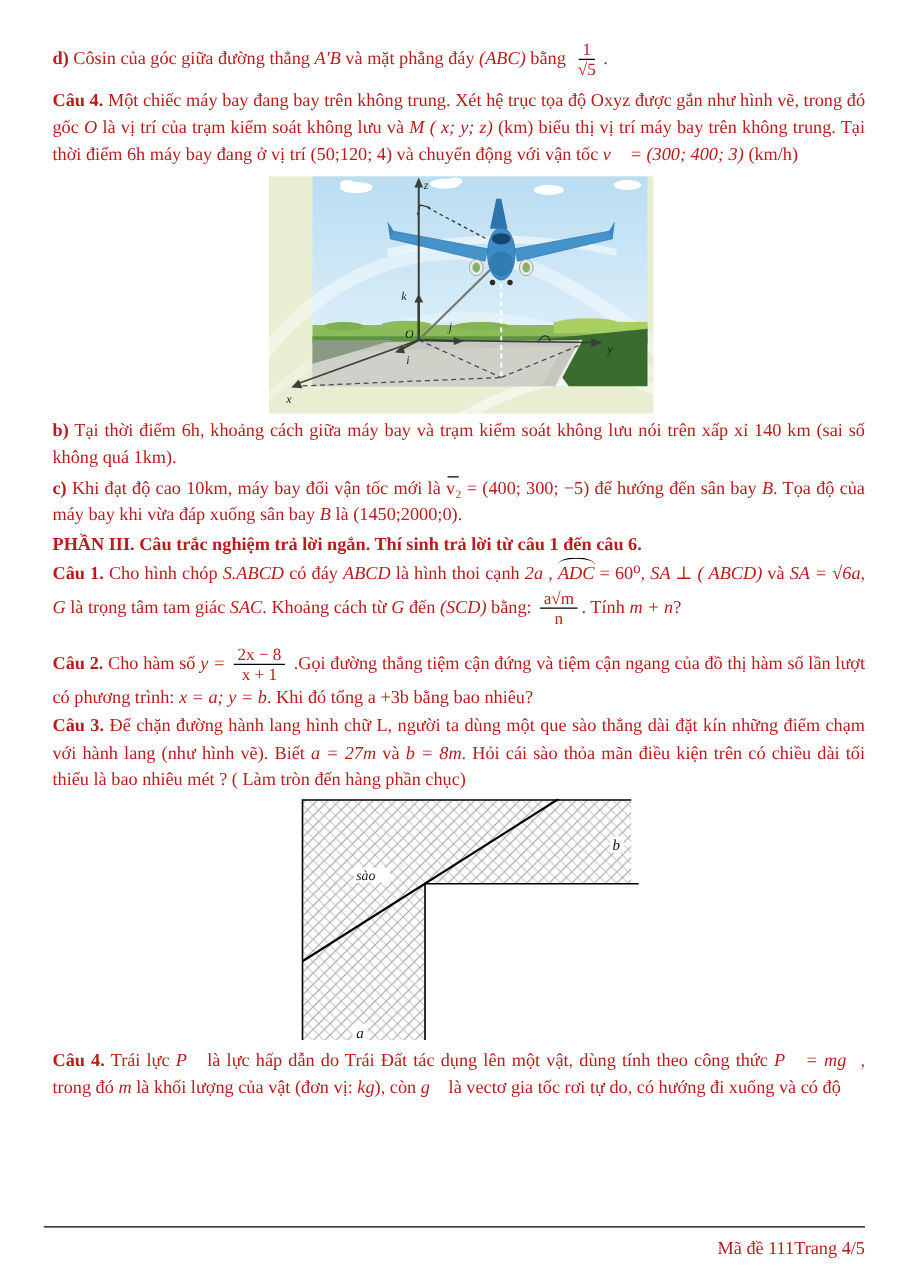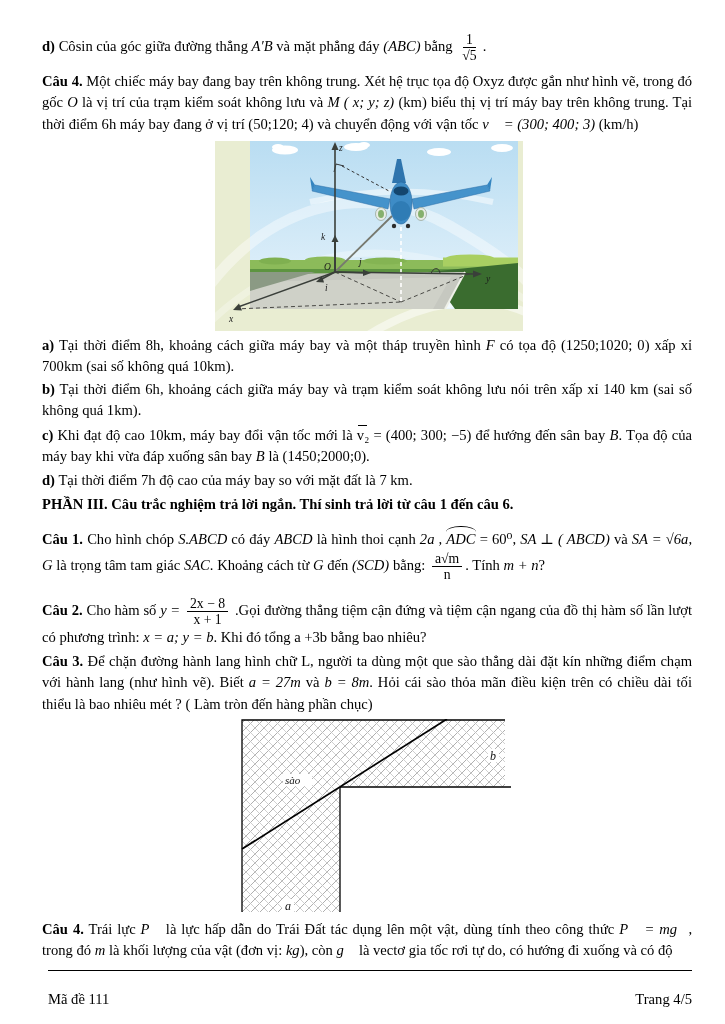--- a/index.html
+++ b/index.html
@@ -1,40 +1,40 @@
 <!DOCTYPE html>
 <html><head>
 <meta charset="utf-8">
 <style>
   html,body{margin:0;padding:0;background:#888;}
   .page{position:relative;width:725px;height:1024px;background:#ffffff;
-        font-family:"Liberation Serif","DejaVu Serif",serif;color:#000000;
+        font-family:"Liberation Serif","DejaVu Serif",serif;color:#b91c1c;
         font-size:14.6px;line-height:21.6px;overflow:hidden;margin:0 auto;}
   .content{padding:32px 33px 0 42px;}
   p.para{margin:0 0 1px 0;text-align:justify;}
   .lbl{font-weight:bold;}
   .it{font-style:italic;}
   .bold{font-weight:bold;}
   .frac{display:inline-flex;flex-direction:column;align-items:center;
         vertical-align:middle;line-height:1.12;font-size:0.94em;margin:0 3px;
         }
   .frac.rm{font-style:normal;}
   .frac .num{padding:0 3px;border-bottom:1.2px solid #000;}
   .frac .den{padding:0 3px;}
   .vbar{position:relative;display:inline-block;}
   .vbar::after{content:"";position:absolute;left:1px;right:2px;top:0;
         border-top:1px solid #000;}
   .overarc{position:relative;display:inline-block;font-style:italic;}
   .overarc::before{content:"";position:absolute;left:0;right:0;top:-3px;height:5px;
         border-top:1.2px solid #000;border-radius:50% 50% 0 0/100% 100% 0 0;}
   .figwrap1{margin:5px 0 4px 173px;width:308px;height:190px;}
   .figwrap2{margin:3px 0 6px 195px;width:276px;height:194px;}
-  .footer{position:absolute;left:48px;right:33px;bottom:13px;
-        border-top:1.4px solid #000;padding-top:18px;
-        display:flex;justify-content:space-between;}
+  .footer{position:absolute;left:35px;right:33px;bottom:13px;
+        border-top:1.4px solid #000;padding-top:7px;
+        display:flex;justify-content:flex-end;}
   svg text{font-family:"Liberation Serif","DejaVu Serif",serif;}
 </style>
 </head>
 <body>
 
 <div class="page">
   <div class="content">
 
     <p class="para" style="margin-bottom:7px;">
       <b class="lbl">d)</b>
@@ -153,50 +153,38 @@
           <text x="271" y="141">y</text>
           <text x="109" y="129">O</text>
           <text x="106" y="99">k⃗</text>
           <text x="110" y="150">i⃗</text>
           <text x="144" y="124">j⃗</text>
         </g>
       </svg>
     </div>
 
     <p class="para">
-      <b class="lbl">a)</b>
-      <span>Tại thời điểm 8h, khoảng cách giữa máy bay và một tháp truyền hình</span>
-      <span class="it">F</span>
-      <span>có tọa độ</span>
-      <span>(1250;1020; 0)</span>
-      <span>xấp xỉ 700km (sai số không quá 10km).</span>
-    </p>
-    <p class="para">
       <b class="lbl">b)</b>
       <span>Tại thời điểm 6h, khoảng cách giữa máy bay và trạm kiểm soát không lưu nói trên xấp xỉ 140 km (sai số không quá 1km).</span>
     </p>
     <p class="para" style="margin:3px 0 2px 0;">
       <b class="lbl">c)</b>
       <span>Khi đạt độ cao 10km, máy bay đổi vận tốc mới là</span>
       <span class="vbar">v₂</span>
       <span>= (400; 300; −5)</span>
       <span>để hướng đến sân bay</span>
       <span class="it">B</span><span>. Tọa độ của máy bay khi vừa đáp xuống sân bay</span>
       <span class="it">B</span>
       <span>là</span>
       <span>(1450;2000;0)</span><span>.</span>
     </p>
-    <p class="para">
-      <b class="lbl">d)</b>
-      <span>Tại thời điểm 7h độ cao của máy bay so với mặt đất là 7 km.</span>
-    </p>
 
     <p class="para bold" style="margin-top:2px;">PHẦN III. Câu trắc nghiệm trả lời ngắn. Thí sinh trả lời từ câu 1 đến câu 6.</p>
 
-    <p class="para" style="margin-top:14px;">
+    <p class="para" style="margin-top:2px;">
       <b class="lbl">Câu 1.</b>
       <span>Cho hình chóp</span>
       <span class="it">S.ABCD</span>
       <span>có đáy</span>
       <span class="it">ABCD</span>
       <span>là hình thoi cạnh</span>
       <span class="it">2a ,</span>
       <span class="overarc">ADC</span>
       <span>= 60⁰,</span>
       <span class="it">SA ⊥ ( ABCD)</span>

